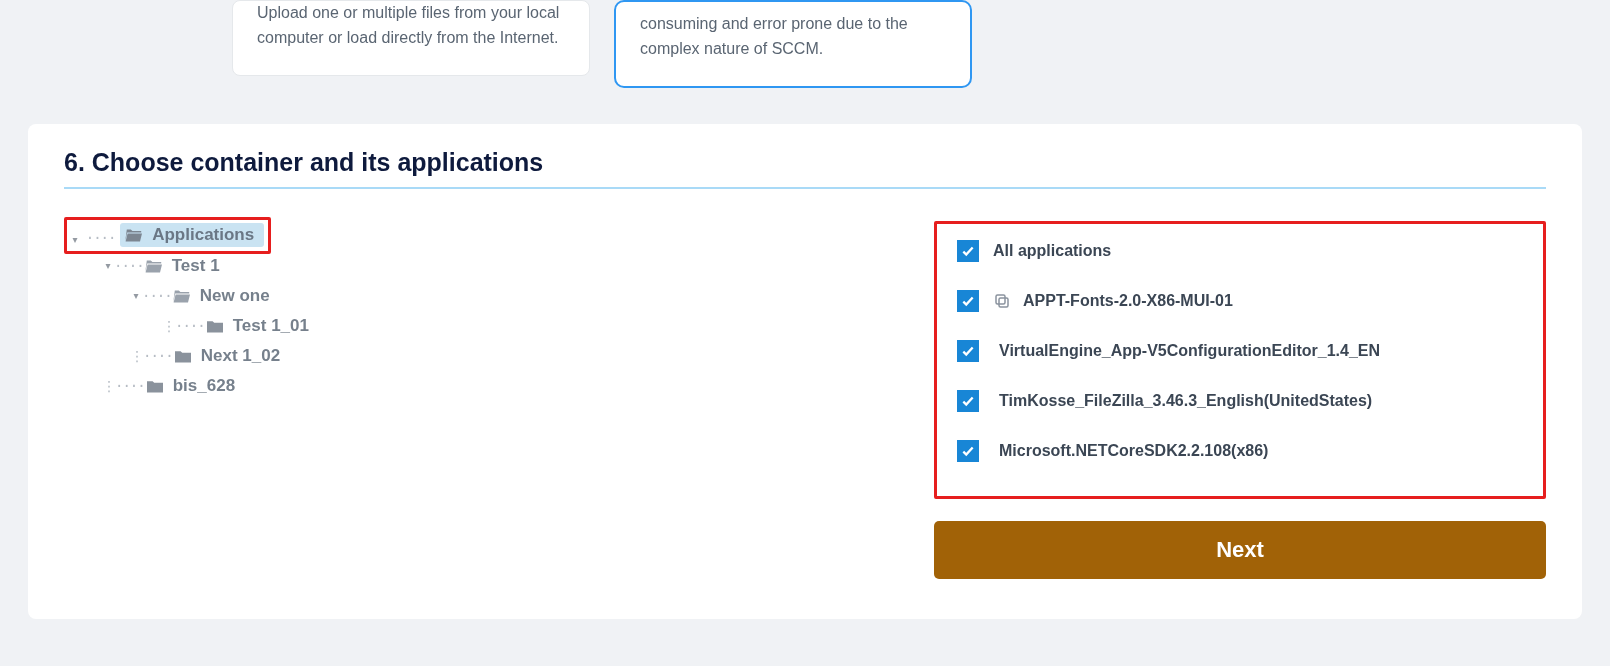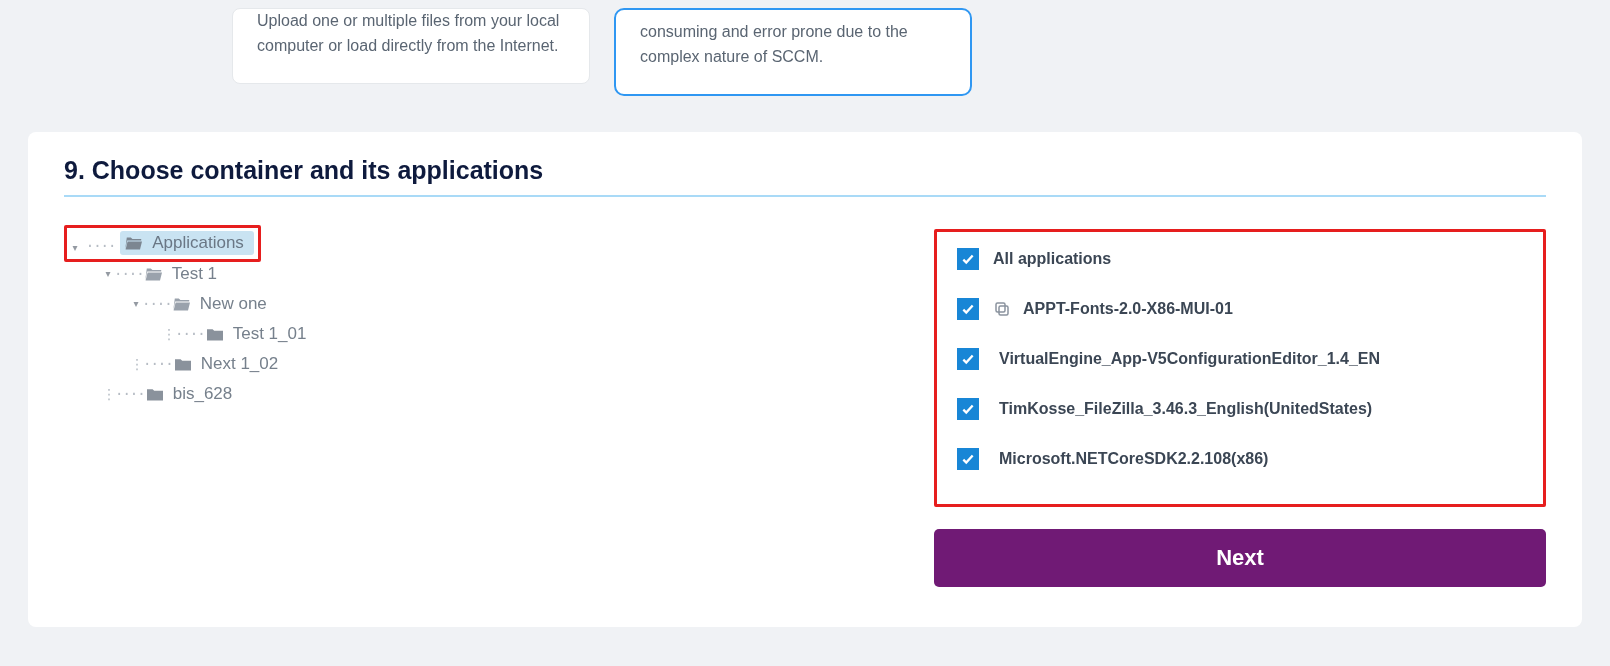--- a/index.html
+++ b/index.html
@@ -4,21 +4,21 @@
   <style>
     * { box-sizing: border-box; margin: 0; padding: 0; }
     body {
       font-family: -apple-system, BlinkMacSystemFont, "Segoe UI", Arial, sans-serif;
       background: #f0f2f5;
       color: #2c3e50;
       font-size: 15px;
     }
     .page {
       width: 1610px;
-      margin: 8px auto;
+      margin: 0 auto;
     }
     .cards-row {
       display: flex;
       gap: 24px;
       padding: 0 28px 36px 232px;
       align-items: flex-start;
     }
     .info-card {
       background: #fff;
       border: 1px solid #e5e8eb;
@@ -87,21 +87,21 @@
       font-size: 14px;
       user-select: none;
     }
     .folder-ico {
       width: 20px;
       height: 16px;
       display: inline-block;
       vertical-align: middle;
     }
     .folder-ico svg { width: 100%; height: 100%; }
-    .tree-label { margin-left: 8px; }
+    .tree-label { margin-left: 8px; font-weight: bold; }
     .root-node {
       display: inline-flex;
       align-items: center;
       background: #c9e3f2;
       border-radius: 3px;
       padding: 2px 10px 2px 4px;
       color: #6a7785;
     }
     .root-highlight {
       display: inline-block;
@@ -145,21 +145,21 @@
       margin-right: 12px;
       color: #8a939e;
     }
     .copy-ico svg { width: 100%; height: 100%; }
     .app-label-pad { padding-left: 6px; }
 
     .next-btn {
       display: block;
       width: 100%;
       margin-top: 22px;
-      background: #701a75;
+      background: #a16207;
       color: #fff;
       font-size: 22px;
       font-weight: 600;
       border: none;
       border-radius: 5px;
       padding: 16px 0;
       cursor: pointer;
       text-align: center;
     }
   </style>
@@ -171,21 +171,21 @@
   <div class="cards-row">
     <div class="info-card">
       <span>Upload one or multiple files from your local computer or load directly from the Internet.</span>
     </div>
     <div class="info-card highlight">
       <span>consuming and error prone due to the complex nature of SCCM.</span>
     </div>
   </div>
 
   <div class="main-card">
-    <h2 class="section-title">9. Choose container and its applications</h2>
+    <h2 class="section-title">6. Choose container and its applications</h2>
     <hr class="section-rule">
 
     <div class="two-col">
 
       <div class="tree-col tree">
 
         <div class="tree-row">
           <span class="root-highlight">
             <span class="toggle">▾</span>
             <span class="dots">····</span>

